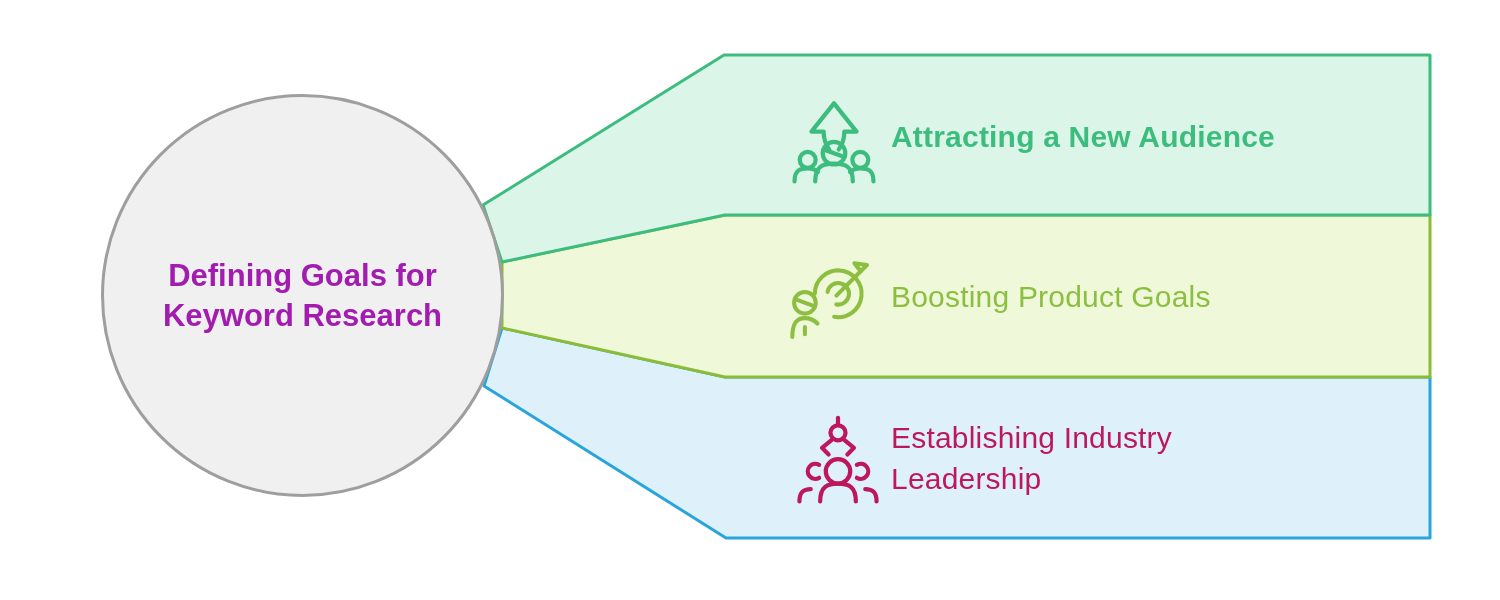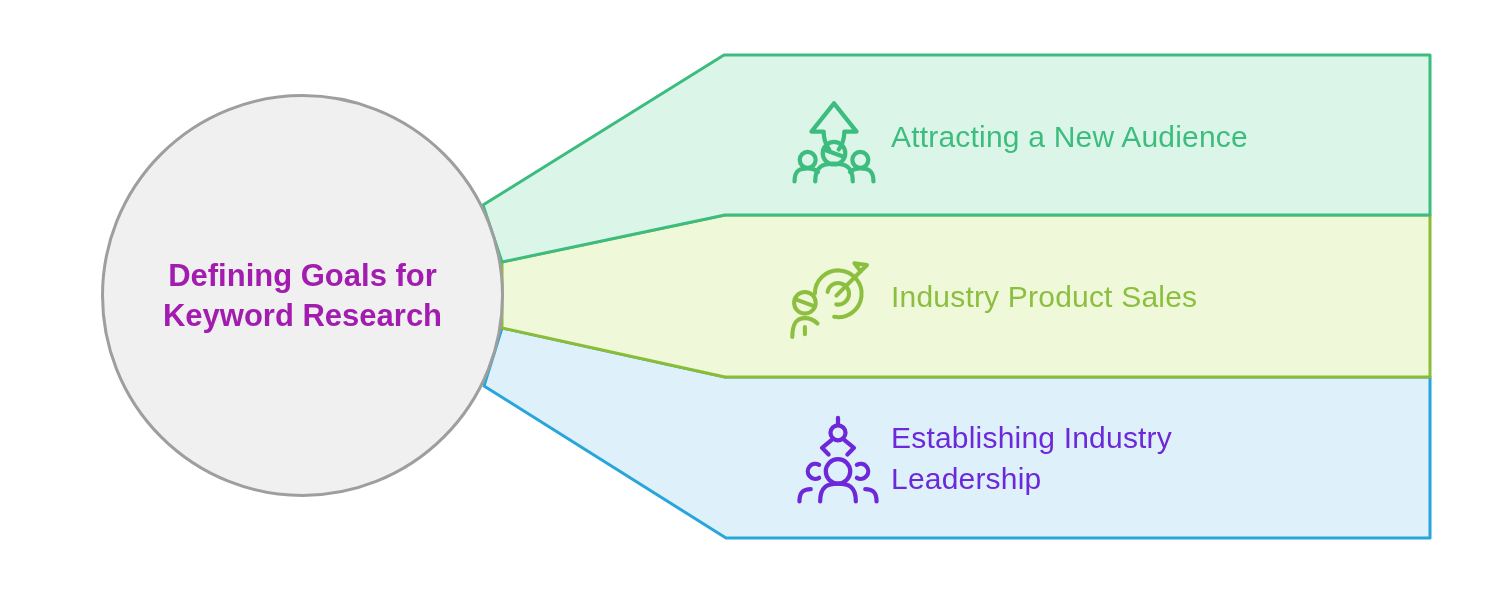--- a/index.html
+++ b/index.html
@@ -1,27 +1,27 @@
 <!DOCTYPE html>
 <html><head>
 <meta charset="utf-8">
 <style>
   html,body{margin:0;padding:0;background:#ffffff;}
   .stage{position:relative;width:1500px;height:600px;background:#ffffff;overflow:hidden;
          font-family:"Liberation Sans","DejaVu Sans",sans-serif;}
   .shapes{position:absolute;left:0;top:0;}
   .label{position:absolute;font-size:30px;font-weight:500;letter-spacing:0.2px;}
-  .label-1{left:891px;top:120px;line-height:34px;width:520px;}
+  .label-1{left:891px;top:120px;line-height:34px;width:520px;font-weight:bold;}
   .label-2{left:891px;top:280px;line-height:34px;width:520px;}
   .label-3{left:891px;top:417px;line-height:41px;width:360px;}
   .center-label{position:absolute;left:132px;top:256px;width:341px;text-align:center;
                 font-size:31px;font-weight:bold;line-height:40px;}
   .t-green{color:#3dbd7d;}
   .t-olive{color:#8cbf3f;}
-  .t-blue{color:#6d28d9;}
+  .t-blue{color:#be185d;}
   .t-gray{color:#a21caf;}
   .icon{position:absolute;}
   .icon-1{left:784px;top:94px;width:100px;height:94px;}
   .icon-2{left:786px;top:256px;width:90px;height:90px;}
   .icon-3{left:791px;top:412px;width:94px;height:98px;}
   .icon svg{display:block;width:100%;height:100%;stroke:currentColor;fill:none;
             stroke-width:4.5;stroke-linecap:round;stroke-linejoin:round;}
 </style>
 </head>
 <body>
@@ -59,21 +59,21 @@
       <path d="M32 42 A26 26 0 1 1 53.5 67.6"></path>
       <path d="M46.2 39.9 A12 12 0 1 1 55.9 53.8"></path>
       <path d="M56 44 L83 17"></path>
       <path d="M83 17 L76 8 L90 10 Z"></path>
       <circle cx="21" cy="52" r="12"></circle>
       <path d="M10 48 L32 56"></path>
       <path d="M7 90 C7 73 13 69 21 69 C27 69 31 71 35 75"></path>
       <path d="M21 79 L21 87"></path>
     </svg>
   </div>
-  <div class="label label-2 t-olive">Industry Product Sales</div>
+  <div class="label label-2 t-olive">Boosting Product Goals</div>
 
   <div class="icon icon-3 t-blue">
     <svg viewBox="0 0 100 100" aria-hidden="true">
       <path d="M50 4 L50 11"></path>
       <circle cx="50" cy="20" r="8"></circle>
       <path d="M44 27 L33 36 L40 43"></path>
       <path d="M56 27 L67 36 L60 43"></path>
       <circle cx="50" cy="61" r="13"></circle>
       <path d="M31 93 C31 77 39 74 50 74 C61 74 69 77 69 93"></path>
       <path d="M29.9 54.1 A8 8 0 1 0 29.9 67.9"></path>

